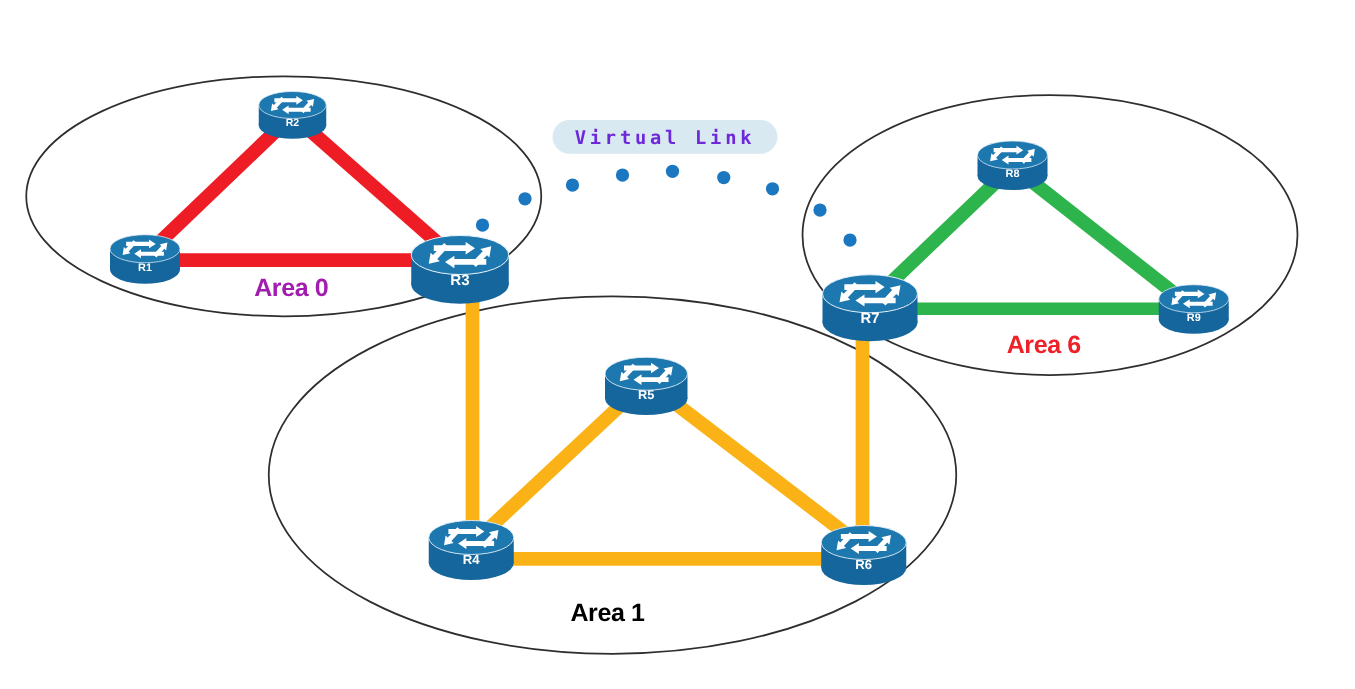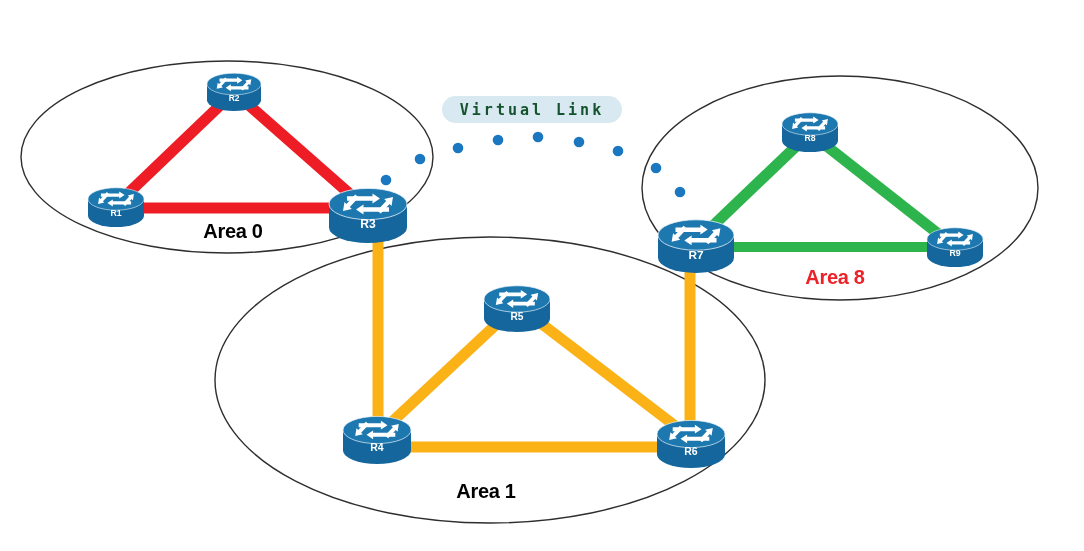--- a/index.html
+++ b/index.html
@@ -129,20 +129,20 @@
         <rect x="-28" y="0" width="56" height="16.8" fill="#15669c"></rect>
         <ellipse cx="0" cy="0" rx="28" ry="11.200000000000001" fill="#1e78b0" stroke="#eaf3f9" stroke-width="0.5743589743589744"></ellipse>
         <polygon points="-15.1,-2.3 3.2,-2.3 3.2,-0.4 8.6,-3.9 3.2,-7.5 3.2,-5.6 -15.1,-5.6" fill="#ffffff"></polygon>
         <polygon points="15.1,2.3 -3.2,2.3 -3.2,0.4 -8.6,3.9 -3.2,7.5 -3.2,5.6 15.1,5.6" fill="#ffffff"></polygon>
         <polygon points="9.1,6.9 15.5,0.0 16.9,1.4 17.9,-5.0 11.7,-3.5 13.1,-2.2 6.7,4.6" fill="#ffffff"></polygon>
         <polygon points="-9.1,-6.9 -15.5,-0.0 -16.9,-1.4 -17.9,5.0 -11.7,3.5 -13.1,2.2 -6.7,-4.6" fill="#ffffff"></polygon>
         <text x="0" y="15.120000000000001" text-anchor="middle" dominant-baseline="middle" fill="#ffffff" font-size="8.7" class="router-label">R9</text>
       </g>
     </svg>
   <div class="overlay">
-    <div class="pill" id="vl-pill" style="left: 442px; top: 96px; width: 180px; height: 27px; background: rgb(217, 233, 241); color: #14532d;">
+    <div class="pill" id="vl-pill" style="left: 442px; top: 96px; width: 180px; height: 27px; background: rgb(217, 233, 241); color: #6d28d9;">
       <span>Virtual Link</span>
     </div>
-    <div class="area-label" id="al-0" style="left: 233px; top: 231px; color: #000000;">Area 0</div>
+    <div class="area-label" id="al-0" style="left: 233px; top: 231px; color: #a21caf;">Area 0</div>
     <div class="area-label" id="al-1" style="left: 486px; top: 491px; color: #000000;">Area 1</div>
-    <div class="area-label" id="al-2" style="left: 835px; top: 277px; color: rgb(237, 33, 40);">Area 8</div>
+    <div class="area-label" id="al-2" style="left: 835px; top: 277px; color: rgb(237, 33, 40);">Area 6</div>
   </div>
 </div>
 
 </body></html>

